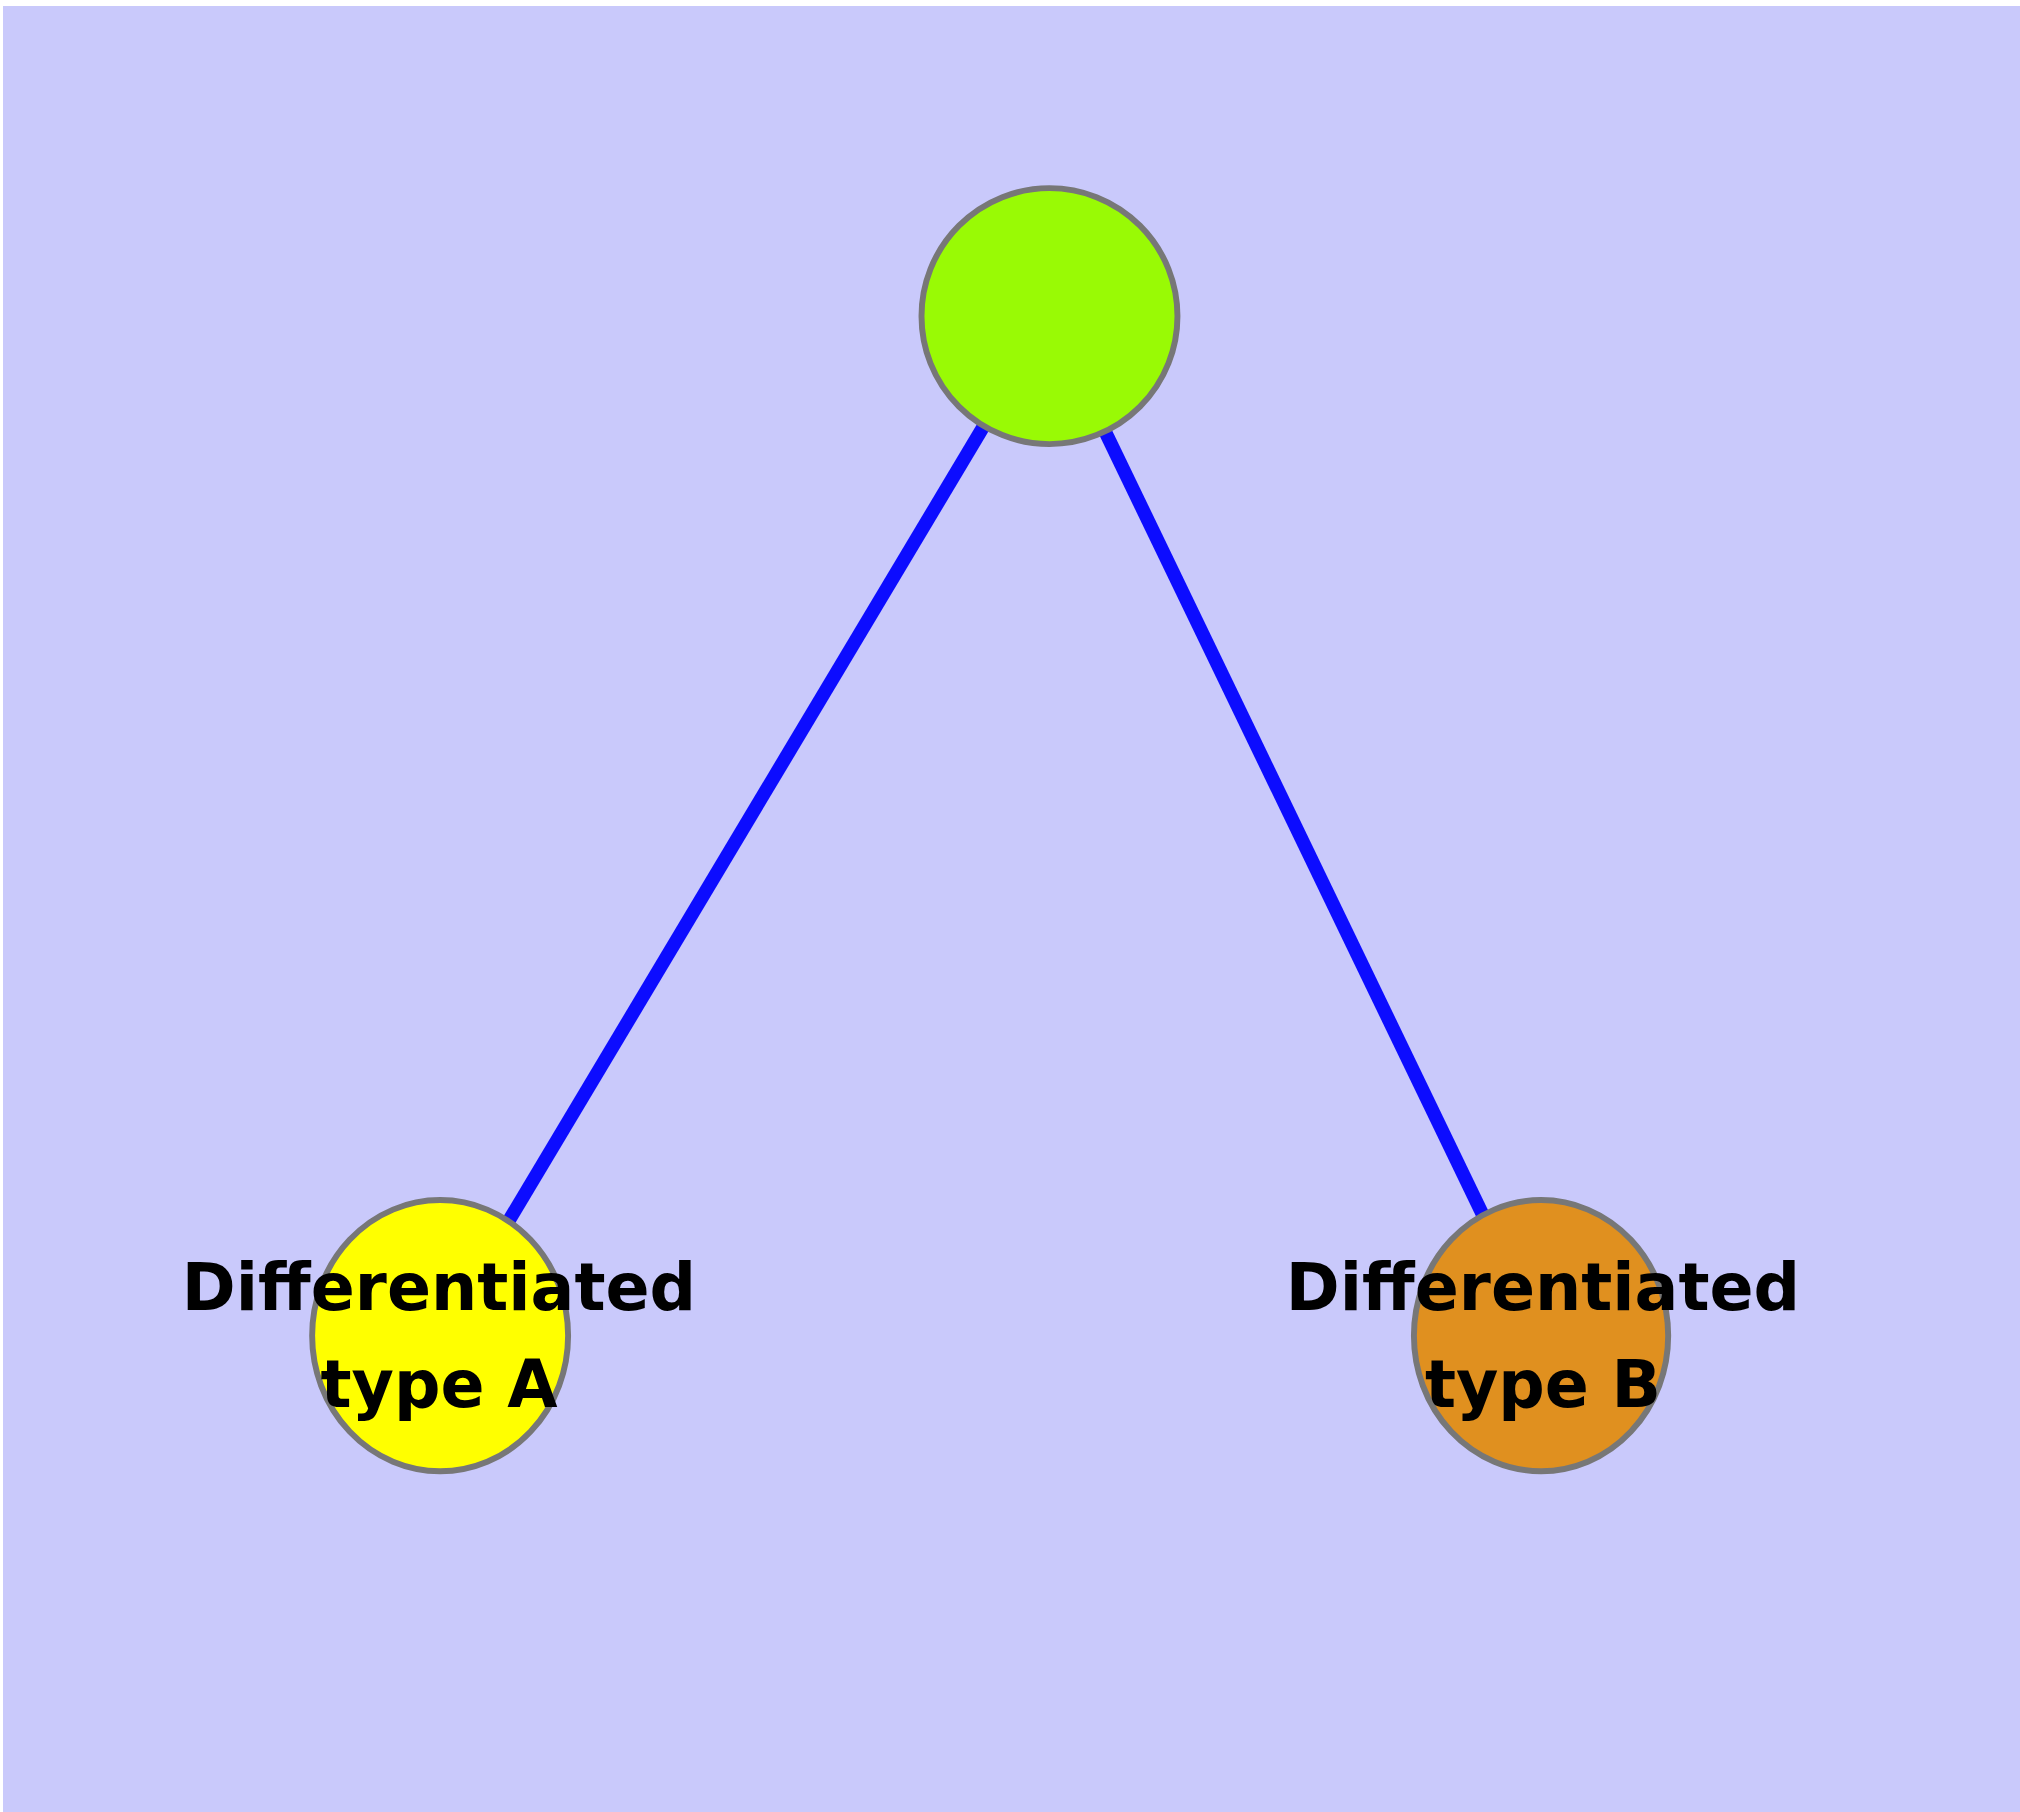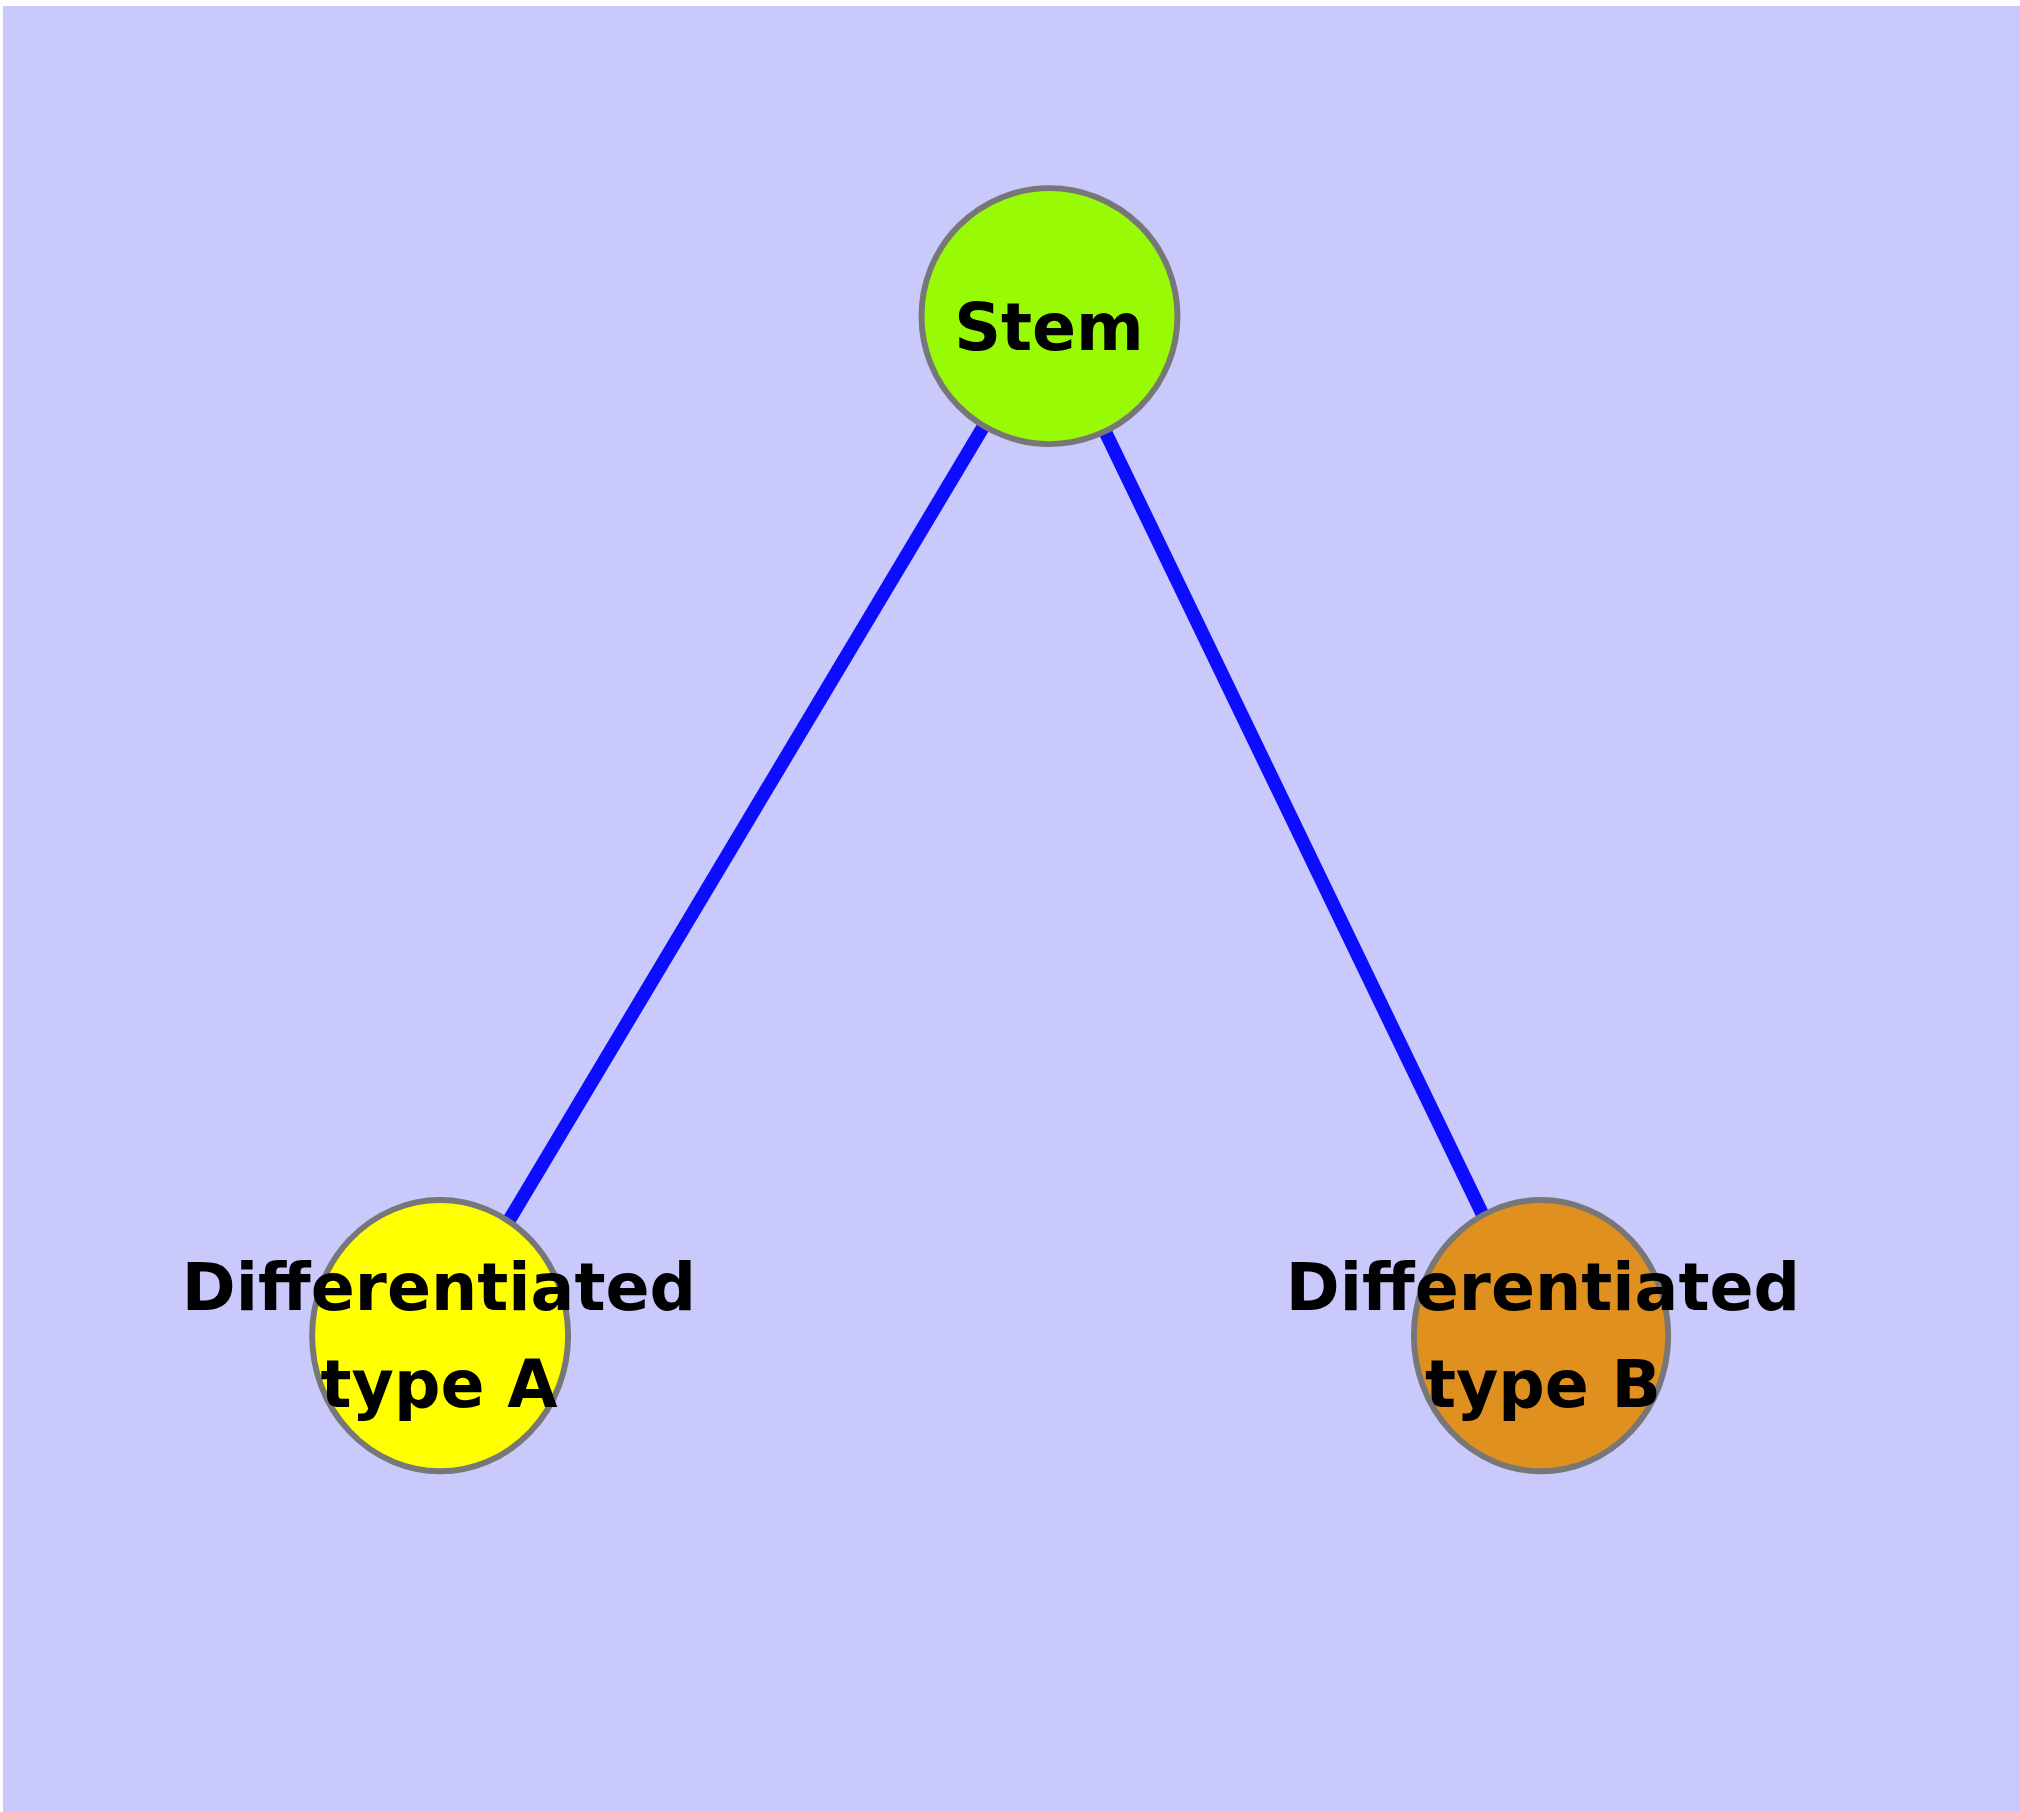--- a/index.html
+++ b/index.html
@@ -45,19 +45,18 @@
 
 <div class="page">
   <div class="panel" style="background: rgb(201, 201, 251);"></div>
   <svg class="graph" xmlns="http://www.w3.org/2000/svg" viewBox="0 0 2384 2138" width="2021" height="1812">
       <line x1="1238" y1="373" x2="519" y2="1576" stroke="#0c0cff" stroke-width="16"></line>
       <line x1="1238" y1="373" x2="1818" y2="1576" stroke="#0c0cff" stroke-width="16"></line>
       <ellipse cx="1238" cy="373" rx="151" ry="151" fill="#99fa05" stroke="#777777" stroke-width="7"></ellipse>
       <ellipse cx="519" cy="1576" rx="151" ry="160" fill="#ffff00" stroke="#777777" stroke-width="7"></ellipse>
       <ellipse cx="1818" cy="1576" rx="150" ry="160" fill="#e0901f" stroke="#777777" stroke-width="7"></ellipse>
     </svg>
-  <div class="node-label" style="left: 1049px; top: 327px; color: rgb(0, 0, 0);">Stem</div>
   <div class="node-label" style="left: 439px; top: 1336px; color: rgb(0, 0, 0);">Differentiated
 type A</div>
   <div class="node-label" style="left: 1543px; top: 1336px; color: rgb(0, 0, 0);">Differentiated
 type B</div>
 </div>
 
 
 </body></html>

